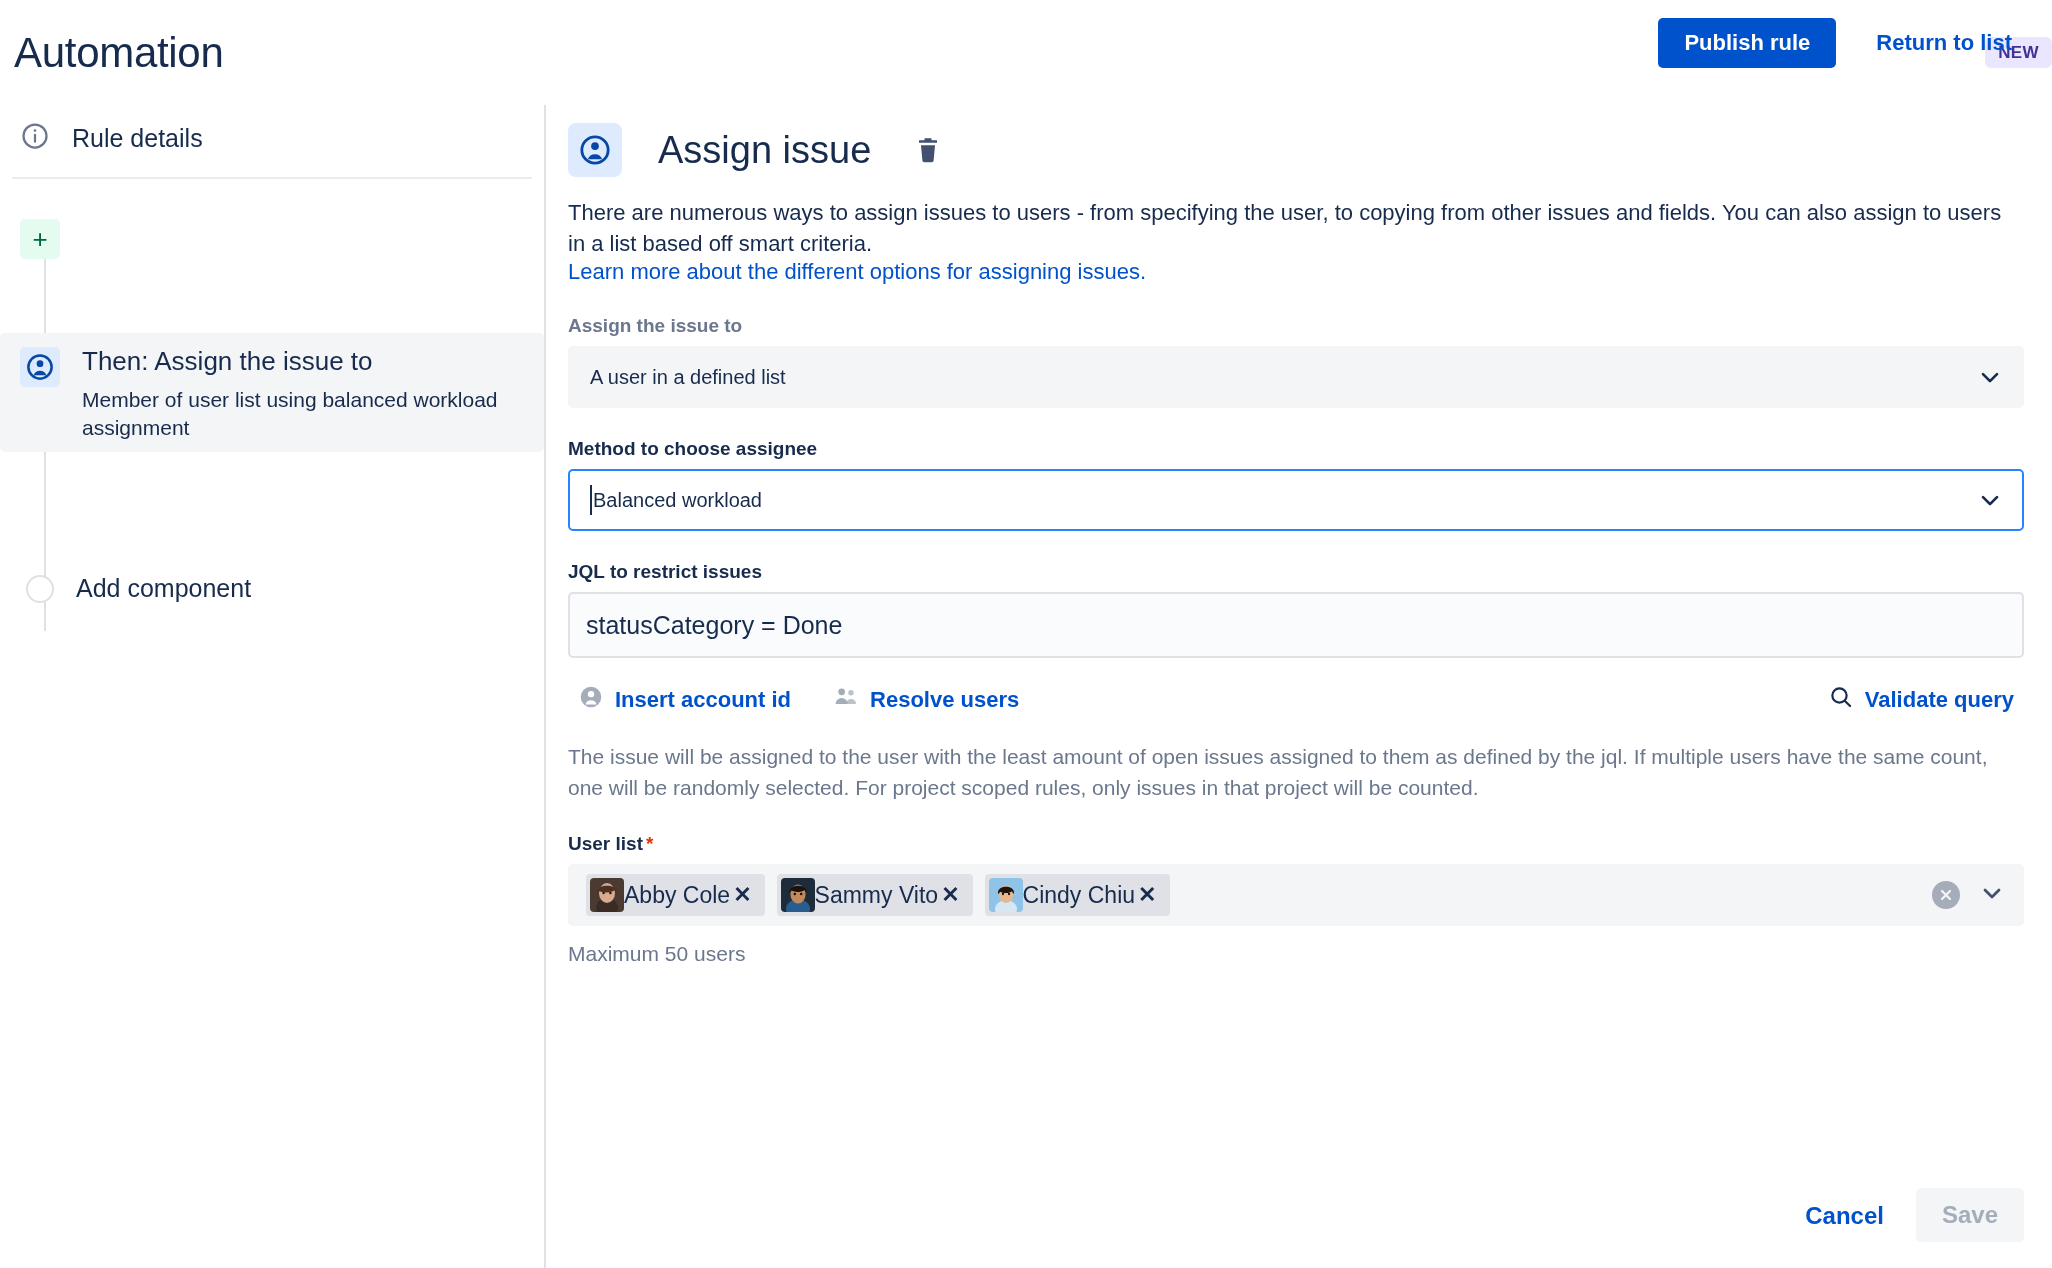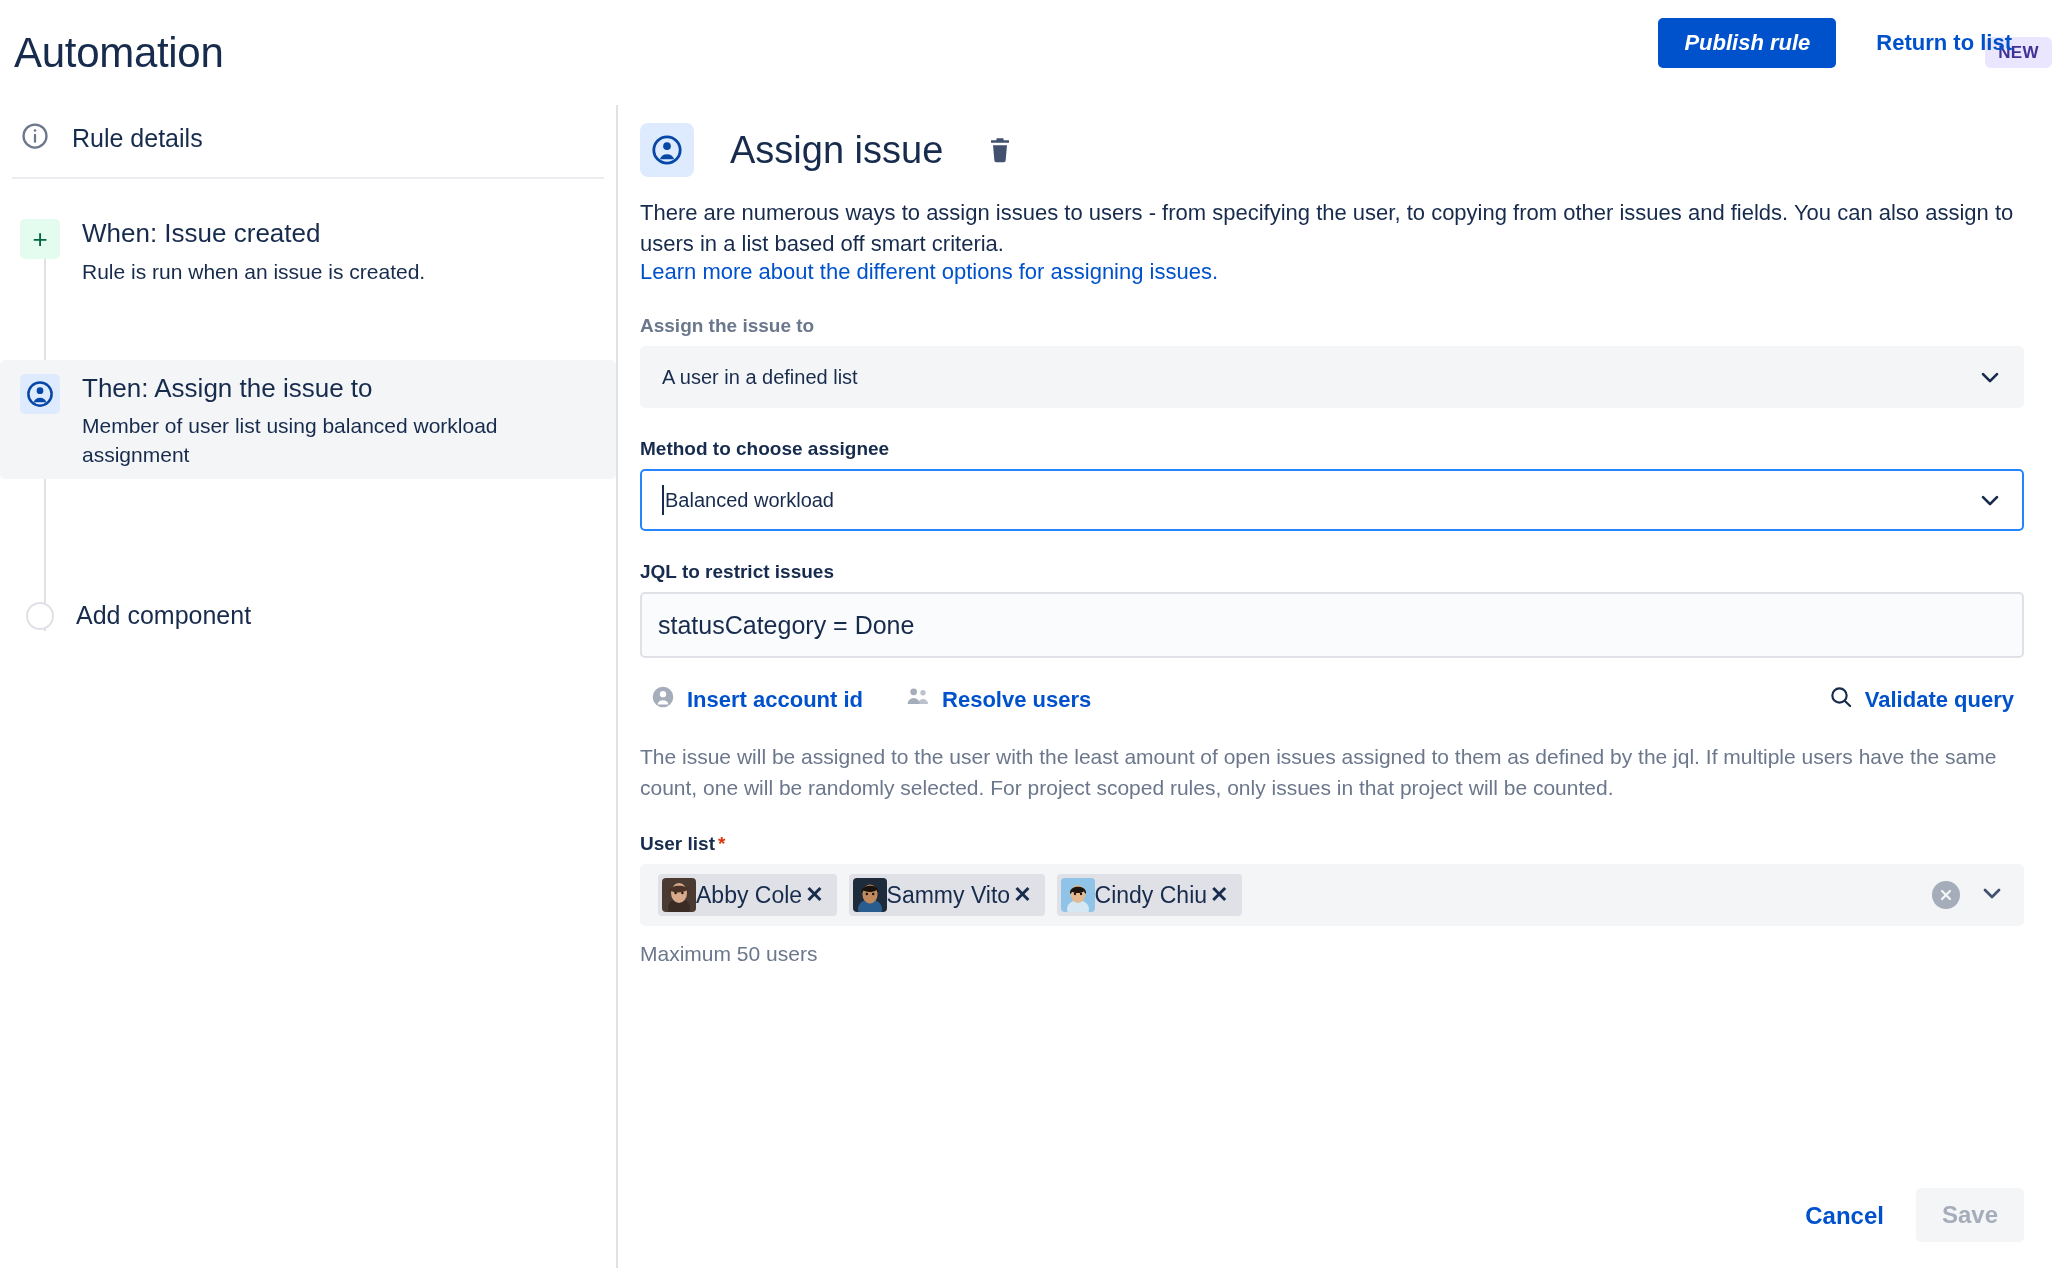--- a/index.html
+++ b/index.html
@@ -31,31 +31,30 @@
   .header-right {
     position: absolute; right: 28px; top: 18px;
     display: flex; align-items: center; gap: 28px;
   }
   .btn-primary {
     background: #0052CC; color: #fff; border: none;
     font-family: inherit;
     font-size: 22px; font-weight: 700;
     padding: 14px 26px; border-radius: 5px; cursor: pointer;
     line-height: 1;
-    font-style: italic;
   }
   .btn-link {
     color: #0052CC; font-size: 22px; font-weight: 700;
     background: none; border: none; cursor: pointer; font-family: inherit;
     padding: 10px 12px;
   }
 
   
   .body-wrap { position: absolute; top: 105px; left: 0; width: 2052px; height: 1163px; display: flex; }
-  .sidebar { width: 616px; position: relative; flex: none; }
+  .sidebar { width: 544px; position: relative; flex: none; }
   .divider-v { width: 2px; background: #DFE1E6; flex: none; height: 1163px; }
   .main { flex: 1; position: relative; padding: 0 28px 0 22px; }
 
   
   .rule-details {
     display: flex; align-items: center; gap: 22px;
     padding: 16px 0 22px 20px;
   }
   .rule-details .label { font-size: 25px; color: #172B4D; }
   .sb-divider { height: 2px; background: #EBECF0; margin: 0 12px 0 12px; }
@@ -200,24 +199,20 @@
         <span class="label">Rule details</span>
       </div>
 
       <div class="sb-divider"></div>
 
       <div class="steps">
         <div class="track"></div>
 
         <div class="step">
           <div class="step-icon add">+</div>
-          <div class="step-body">
-            <div class="step-title">When: Issue created</div>
-            <div class="step-desc">Rule is run when an issue is created.</div>
-          </div>
         </div>
 
         <div class="step active" style="margin-top:64px">
           <div class="step-icon assign">
             <svg width="30" height="30" viewBox="0 0 24 24" fill="none">
               <circle cx="12" cy="12" r="9.3" stroke="#0747A6" stroke-width="2"></circle>
               <circle cx="12" cy="9.3" r="2.7" fill="#0747A6"></circle>
               <path d="M6.9 18.6a5.4 5.4 0 0 1 10.2 0z" fill="#0747A6"></path>
             </svg>
           </div>

